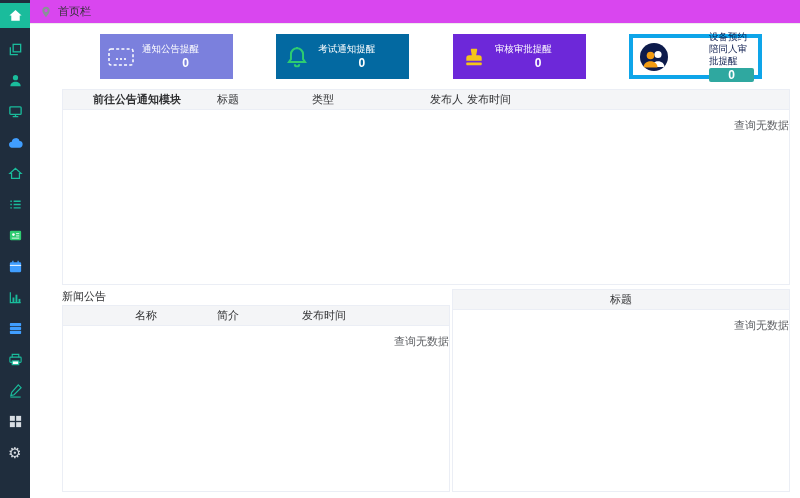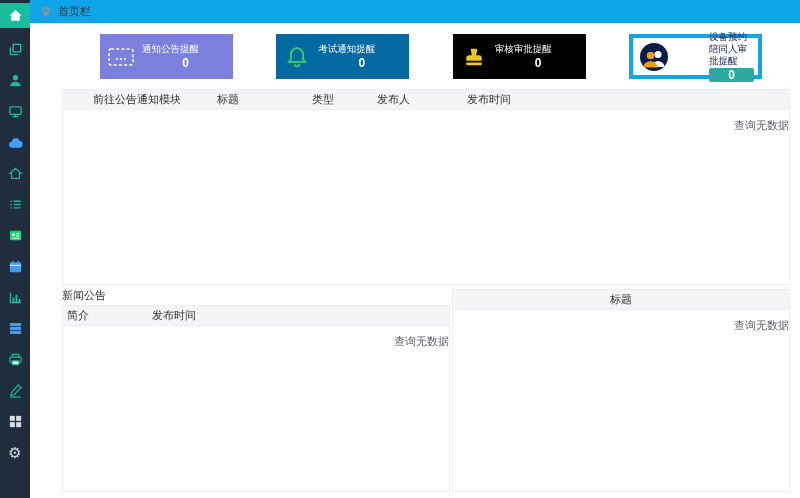--- a/index.html
+++ b/index.html
@@ -11,59 +11,59 @@
   .sidebar { width:30px; background:#1f2d3d; flex-shrink:0; display:flex;
     flex-direction:column; align-items:center; padding-top:3px; }
   .side-item { width:30px; height:31px; display:flex; align-items:center;
     justify-content:center; cursor:pointer; }
   .side-item.active { background:#1abc9c; height:25px; margin-bottom:6px; }
   .side-item svg { width:15px; height:15px; display:block; }
   .glyph { font-size:15px; color:#d8dde3; line-height:1; }
 
   
   .main { flex:1; display:flex; flex-direction:column; min-width:0; }
-  .topbar { height:24px; background:#0ea5e9; border-bottom:1px solid #ececec;
+  .topbar { height:24px; background:#d946ef; border-bottom:1px solid #ececec;
     display:flex; align-items:center; padding-left:10px; gap:6px; flex-shrink:0; }
   .topbar svg { width:12px; height:12px; display:block; }
   .topbar-title { font-size:11px; color:#303133; }
 
   .content { flex:1; padding:8px 10px 6px 32px; display:flex; flex-direction:column; min-height:0; }
 
   
   .cards { display:flex; justify-content:space-between; margin:2px 28px 0 38px; }
   .card { width:133px; height:45px; display:flex; cursor:pointer; }
   .card-icon { width:42px; display:flex; align-items:center; justify-content:center; flex-shrink:0; }
   .card-body { flex:1; display:flex; flex-direction:column; justify-content:center; padding-right:4px; min-width:0; }
   .card-title { font-size:9.5px; color:#fff; line-height:1.25; }
   .card-value { font-size:12px; font-weight:bold; color:#fff; text-align:center; margin-top:1px; }
   .card1 { background:#7b80dd; }
   .card2 { background:#0369a1; }
-  .card3 { background:#000000; }
+  .card3 { background:#6d28d9; }
   .card4 { background:#fff; border:4px solid #0ea5e9;gap:34px; }
   .card4 .card-title { color:#0c1c4e; }
   .card4 .card-value { background:#2fa8a0; border-radius:2px; }
 
   
   .table { border:1px solid #ebeef5; background:#fff; display:flex; flex-direction:column; }
   .thead { display:flex; background:#f4f5f7; border-bottom:1px solid #ebeef5;
     height:20px; align-items:center; flex-shrink:0; }
   .th { font-size:11px; color:#303133; padding-left:4px; white-space:nowrap; }
   .th.link { cursor:pointer; }
   .tbody { flex:1; }
   .empty { text-align:right; font-size:11px; color:#606266; padding-top:8px; }
 
   .main-table { margin-top:10px; height:196px; flex-shrink:0; }
-  .mt-1 { width:150px; padding-left:30px; }
+  .mt-1 { width:150px; padding-left:30px;font-weight:bold; }
   .mt-2 { width:95px; }
   .mt-3 { width:65px; }
-  .mt-4 { width:90px; }
+  .mt-4 { width:90px;text-align:right; }
   .mt-5 { flex:1; }
 
   .bottom { display:flex; gap:2px; margin-top:4px; flex:1; min-height:0; }
-  .panel { display:flex; flex-direction:column; min-height:0;font-family:Liberation Mono, monospace; }
+  .panel { display:flex; flex-direction:column; min-height:0; }
   .panel-news { width:388px; flex-shrink:0; }
   .panel-log { flex:1; min-width:0; }
   .panel-title { font-size:11px; color:#303133; height:16px; line-height:15px; }
   .panel .table { flex:1; }
   .np-1 { width:150px; padding-left:72px; }
   .np-2 { width:85px; }
   .np-3 { flex:1; }
   .lp-1 { flex:2; text-align:center; padding-left:0; }
   .lp-2 { flex:1; }
 </style>
@@ -286,20 +286,21 @@
           <div class="empty">查询无数据</div>
         </div>
       </div>
 
       <div class="bottom">
 
         <div class="panel panel-news">
           <div class="panel-title">新闻公告</div>
           <div class="table">
             <div class="thead">
+              <div class="th np-1">名称</div>
               <div class="th np-2">简介</div>
               <div class="th np-3">发布时间</div>
             </div>
             <div class="tbody">
               <div class="empty">查询无数据</div>
             </div>
           </div>
         </div>
 
         <div class="panel panel-log">

